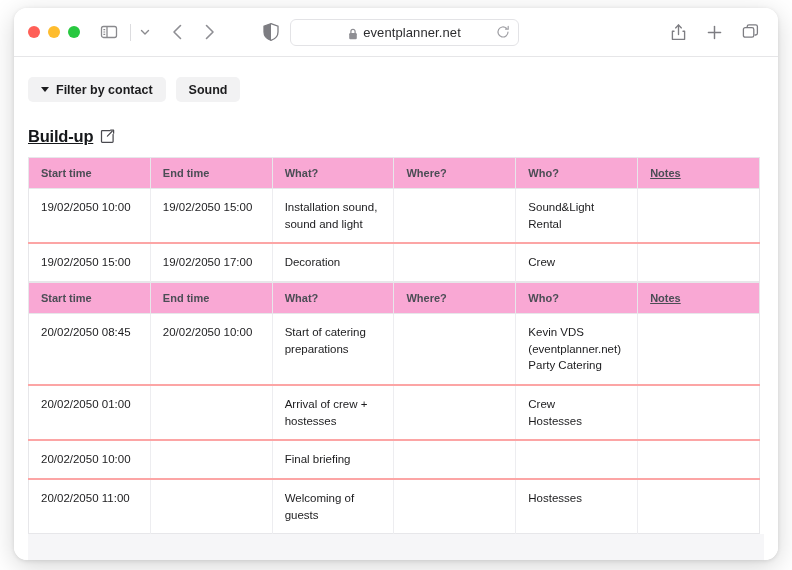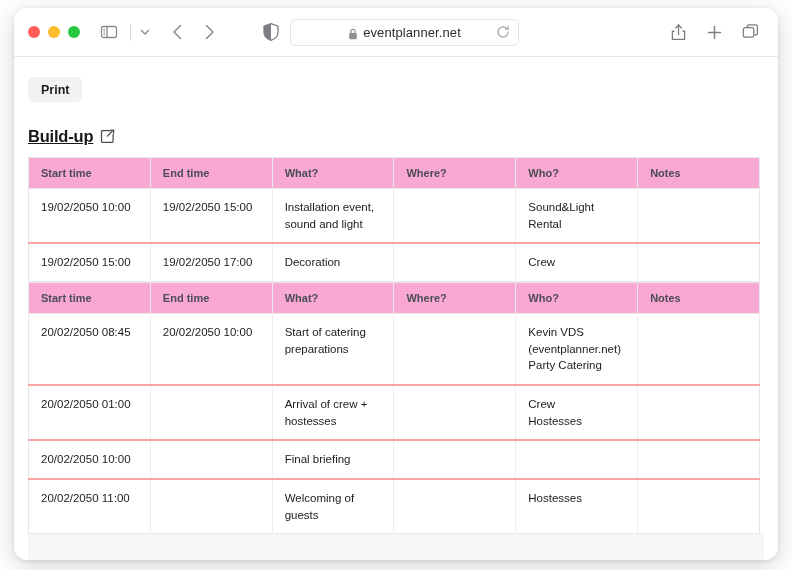--- a/index.html
+++ b/index.html
@@ -172,21 +172,21 @@
     color: #4b4d55;
     font-size: 11px;
     font-weight: bold;
     text-align: left;
     padding: 9px 12px;
     border-right: 1px solid #e7e7ea;
     border-bottom: 1px solid #e7e7ea;
     height: 29px;
     white-space: nowrap;
   }
-  table.sched thead th:last-child { border-right: none; }
+  table.sched thead th:last-child { border-right: none; text-decoration: underline; }
 
   table.sched tbody td {
     padding: 10px 12px;
     border-right: 1px solid #ededf0;
     border-bottom: 2px solid #fca5a5;
     vertical-align: top;
     line-height: 1.45;
     color: #1c1c1e;
     font-size: 11.5px;
   }
@@ -292,21 +292,25 @@
           <path d="M6.2 4.6 V3.6 a1.8 1.8 0 0 1 1.8 -1.8 h6.6 a1.8 1.8 0 0 1 1.8 1.8 v6.6 a1.8 1.8 0 0 1 -1.8 1.8 h-1"></path>
         </svg>
       </span>
     </div>
   </div>
 
   <div class="page">
 
     <div class="action-row">
       <button class="btn">
-        <span>Print</span>
+        <span class="caret"></span>
+        <span>Filter by contact</span>
+      </button>
+      <button class="btn">
+        <span>Sound</span>
       </button>
     </div>
 
     <div class="section-title">
       <span>Build-up</span>
       <span class="edit-icon">
         <svg viewBox="0 0 15 15" width="15" height="15" fill="none" stroke="currentColor" stroke-width="1.25" stroke-linecap="round" stroke-linejoin="round">
           <path d="M12.2 2.3 L7.4 7.1"></path>
           <path d="M9.8 1.7 H2.3 a0.8 0.8 0 0 0 -0.8 0.8 v10 a0.8 0.8 0 0 0 0.8 0.8 h10 a0.8 0.8 0 0 0 0.8 -0.8 V5.4"></path>
           <path d="M10.6 1.2 L13.6 1.2 L13.6 4.2"></path>
@@ -331,21 +335,21 @@
           <th>Where?</th>
           <th>Who?</th>
           <th>Notes</th>
         </tr>
       </thead>
       <tbody>
         <tr>
           <td>19/02/2050 10:00</td>
           <td>19/02/2050 15:00</td>
           <td class="cell-lines">
-            <span>Installation event,</span>
+            <span>Installation sound,</span>
             <span>sound and light</span>
           </td>
           <td></td>
           <td class="cell-lines">
             <span>Sound&amp;Light Rental</span>
           </td>
           <td></td>
         </tr>
         <tr>
           <td>19/02/2050 15:00</td>

